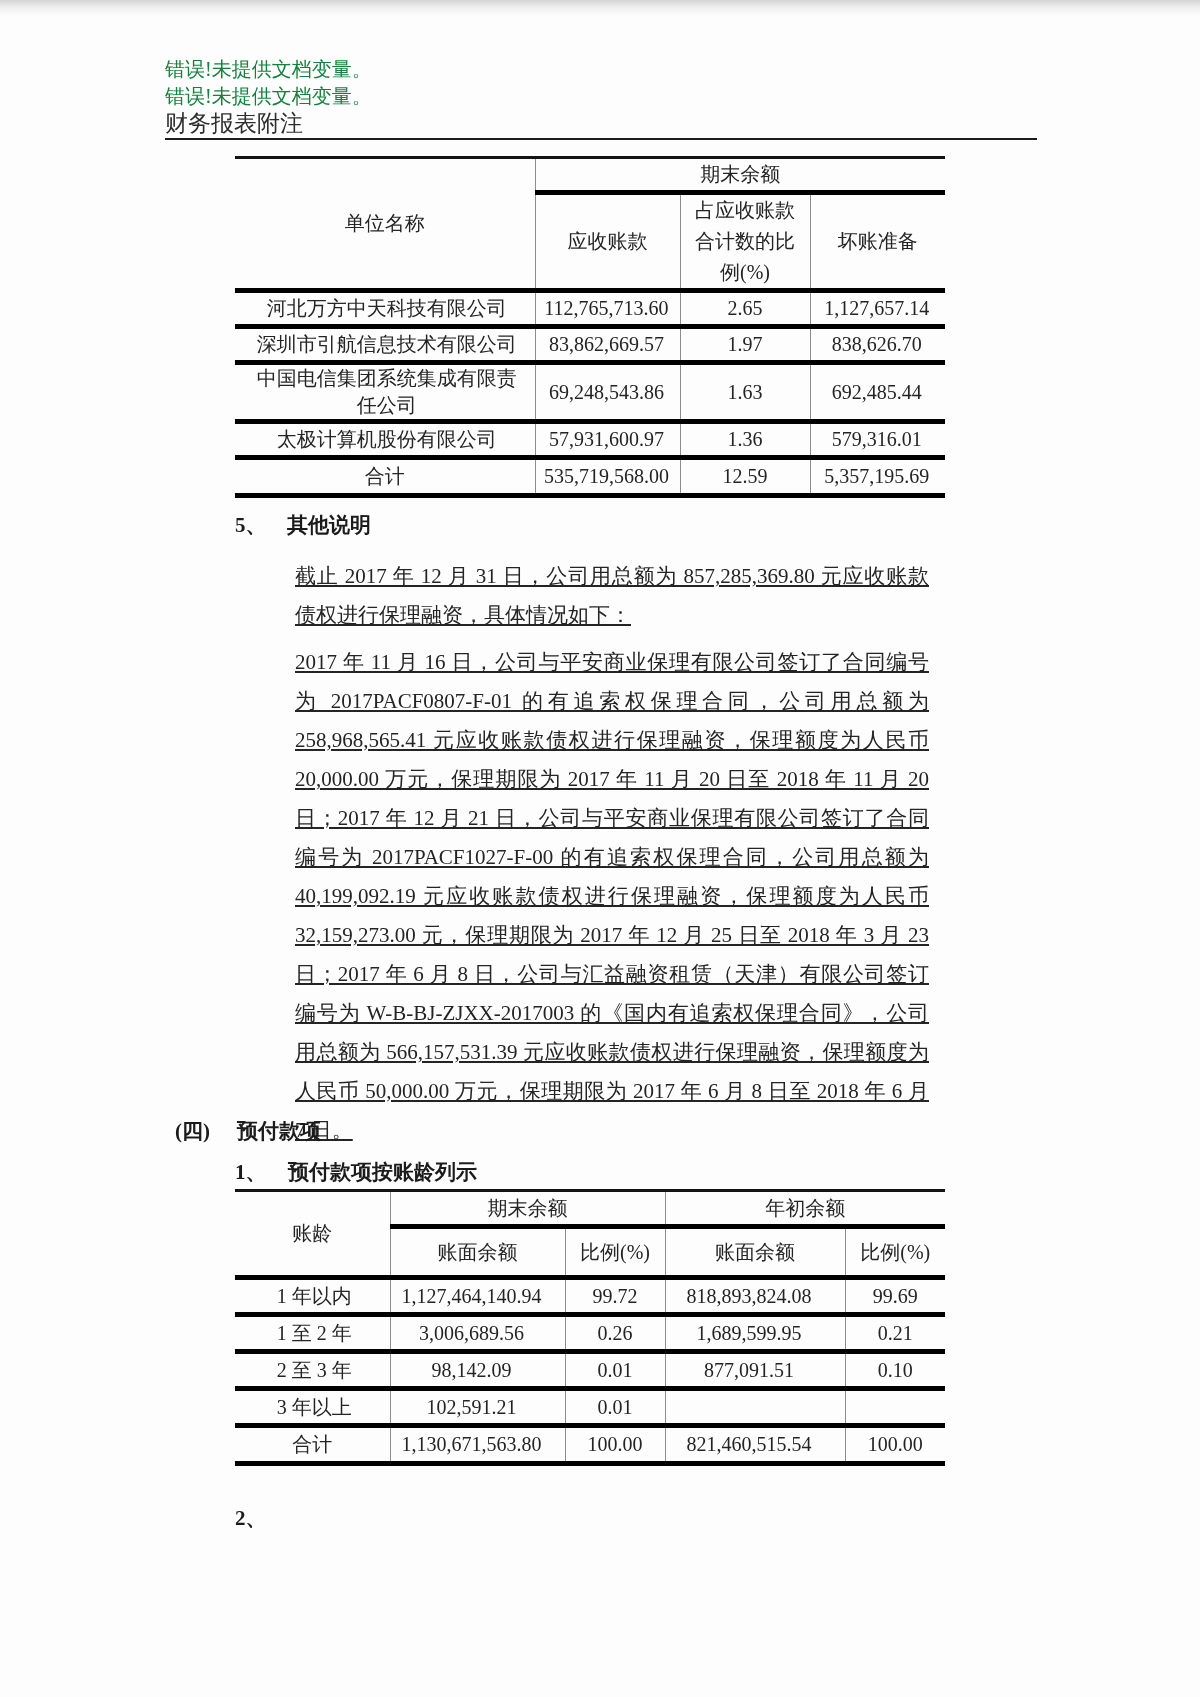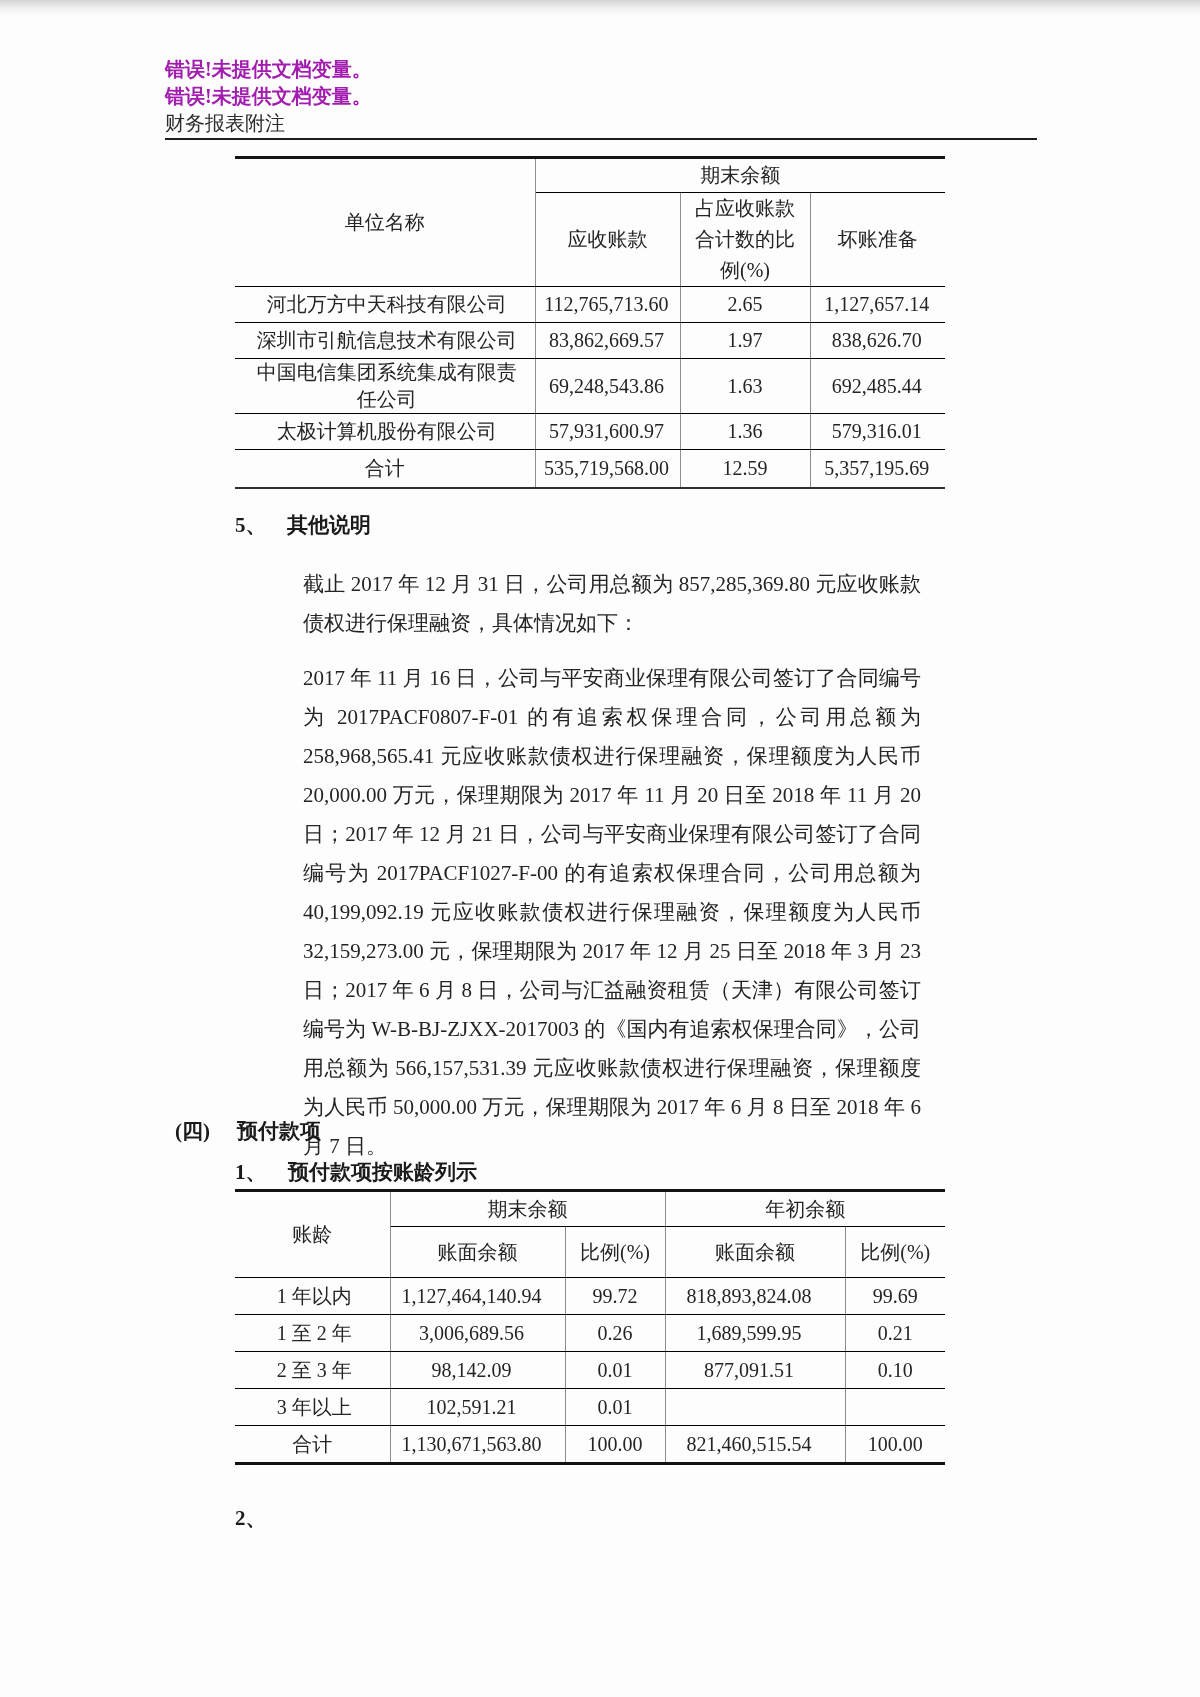--- a/index.html
+++ b/index.html
@@ -9,29 +9,29 @@
     background:#fdfdfd; color:#262626;
     font-family:"Liberation Serif","DejaVu Serif",serif;
   }
   .scan-top {
     position:absolute; top:0; left:0; right:0; height:16px;
     background:linear-gradient(180deg,#c6c6c6 0%, #e9e9e9 45%, rgba(253,253,253,0) 100%);
     opacity:.75;
   }
   
   .hdr { position:absolute; left:165px; top:56px; }
-  .hdr .err { font-weight:bold; font-size:20px; line-height:27px; color:#a21caf;text-align:right; }
-  .hdr .sub { font-size:20px; line-height:27px; color:#2d2d2d; }
+  .hdr .err { font-weight:normal; font-size:20px; line-height:27px; color:#15803d;text-align:right; }
+  .hdr .sub { font-size:23px; line-height:27px; color:#2d2d2d; }
   .hdr-rule { position:absolute; left:165px; top:138px; width:872px; height:2px; background:#1d1d1d; }
 
   
   table.doc { position:absolute; border-collapse:collapse; table-layout:fixed; border-top:3px solid #141414; }
   table.doc th, table.doc td {
     font-weight:normal; padding:0 8px; font-size:20px; color:#242424;
-    border-bottom:1px solid #000000; border-right:1px solid #8d8d8d;
+    border-bottom:5px solid #000000; border-right:1px solid #8d8d8d;
     vertical-align:middle; text-align:center; overflow:hidden;
   }
   table.doc th:last-child, table.doc td:last-child { border-right:none; }
   td.name { text-align:center; padding-left:12px !important; }
   td.num  { text-align:left; padding-right:10px !important; }
   td.pct  { text-align:center !important; }
 
   #t1 { left:235px; top:156px; width:710px; border-bottom:2px solid #2e2e2e; }
   #t1 .rh1 th { height:35px; }
   #t1 .rh2 th { height:84px; line-height:31px; padding:0 8px;margin-left:21px; }
@@ -47,21 +47,21 @@
 
   
   .sec { position:absolute; display:flex; font-weight:bold; font-size:21px; color:#1b1b1b; white-space:nowrap; }
   .sec .n { flex:0 0 auto; }
   #sec5 { left:235px; top:511px; } #sec5 .n { width:52px; }
   #sec4 { left:175px; top:1117px; } #sec4 .n { width:62px; }
   #sub1 { left:235px; top:1158px; } #sub1 .n { width:53px; }
   #sub2 { left:235px; top:1504px; } #sub2 .n { width:53px; }
 
   .para { position:absolute; left:287px; top:549px; width:650px; font-size:21px; line-height:39px; text-align:justify; color:#242424; }
-  .para p { margin:16px; }
+  .para p { margin:8px;text-decoration:underline; }
 </style>
 </head>
 <body>
 
 <div class="page">
   <div class="scan-top"></div>
 
   <div class="hdr">
     <div class="err">错误!未提供文档变量。</div>
     <div class="err">错误!未提供文档变量。</div>

